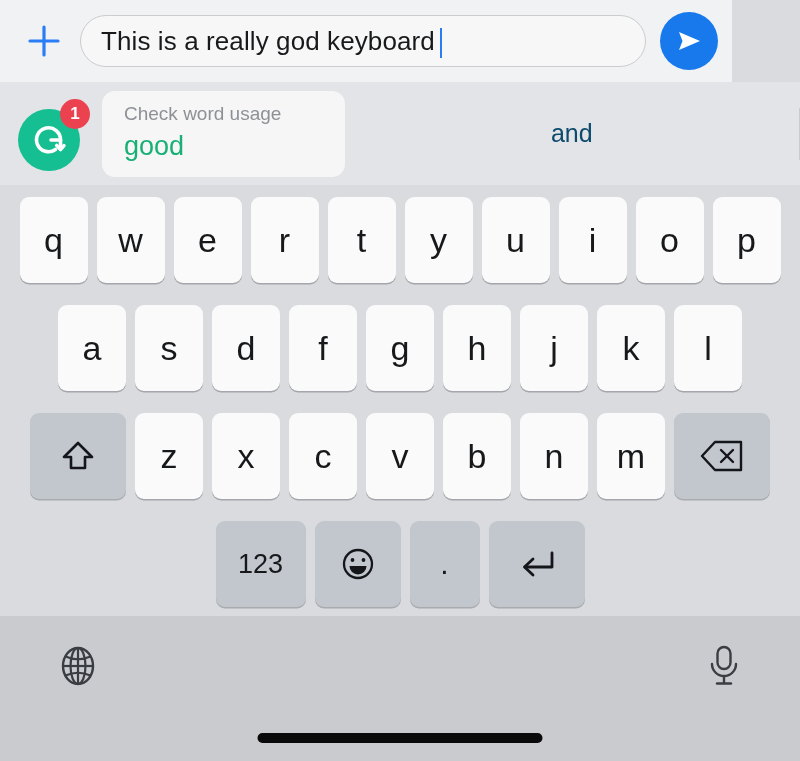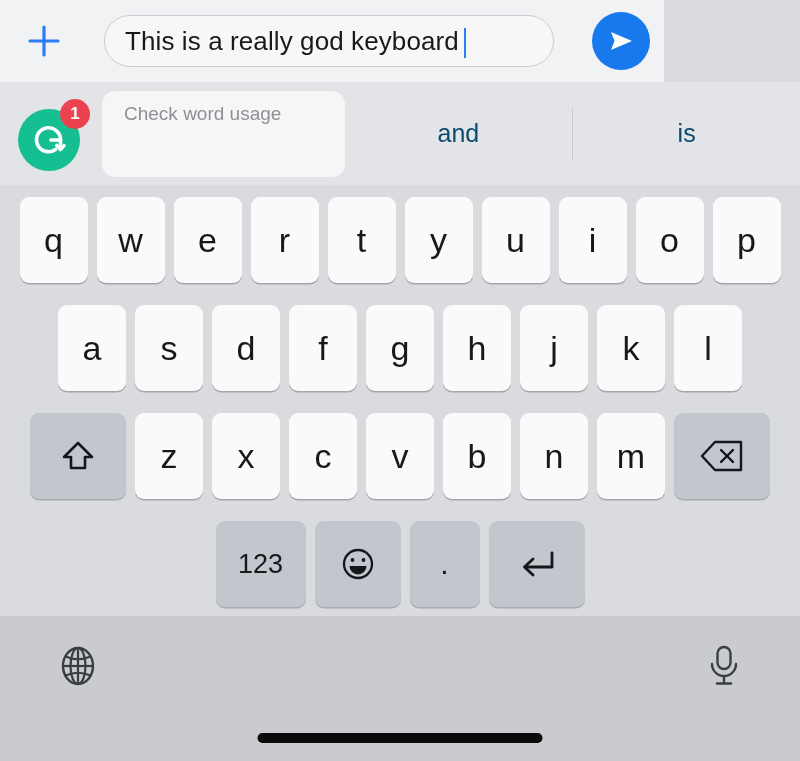--- a/index.html
+++ b/index.html
@@ -11,26 +11,25 @@
   }
   #app {
     position: relative;
     width: 800px; height: 761px;
     background: #d9dbde;
   }
 
   
   .compose-bar {
     position: absolute; left: 0; top: 0;
-    width: 664px; height: 82px;
+    width: 732px; height: 82px;
     background: #f1f2f4;
     display: flex; align-items: center;
     box-sizing: border-box;
     padding: 0 14px 0 18px;
-    gap: 24px;
   }
   .plus-btn {
     width: 52px; height: 52px;
     flex: 0 0 52px;
     display: flex; align-items: center; justify-content: center;
     cursor: pointer;
   }
   .plus-btn svg { display: block; }
 
   .input-wrap {
@@ -260,26 +259,26 @@
             <path d="M33.5 22 L33.5 31" fill="none" stroke="#ffffff" stroke-width="3.6" stroke-linecap="round"></path>
             <path d="M29.6 27.4 L33.5 31.6 L37 27.6" fill="none" stroke="#ffffff" stroke-width="3.4" stroke-linecap="round" stroke-linejoin="round"></path>
           </svg>
         </span>
       </div>
       <div class="gram-badge">1</div>
     </div>
 
     <div class="sugg-card">
       <div class="sugg-label">Check word usage</div>
+      <div class="sugg-word">good</div>
     </div>
 
     <div class="pred-zone">
       <div class="pred">and</div>
       <div class="pred-div"></div>
-      <div class="pred">is</div>
     </div>
   </div>
 
   <div class="keyboard">
 
     <div class="krow row1">
       <div class="key">q</div>
       <div class="key">w</div>
       <div class="key">e</div>
       <div class="key">r</div>

